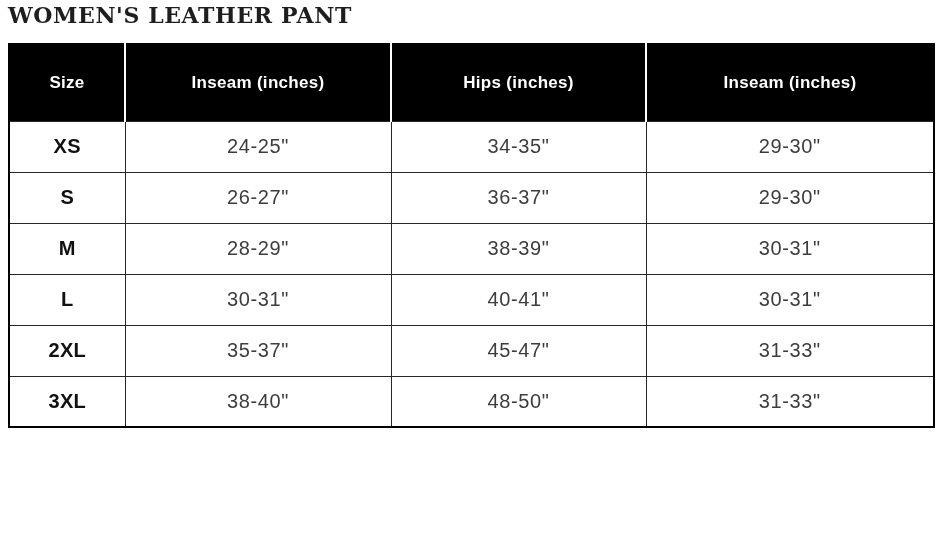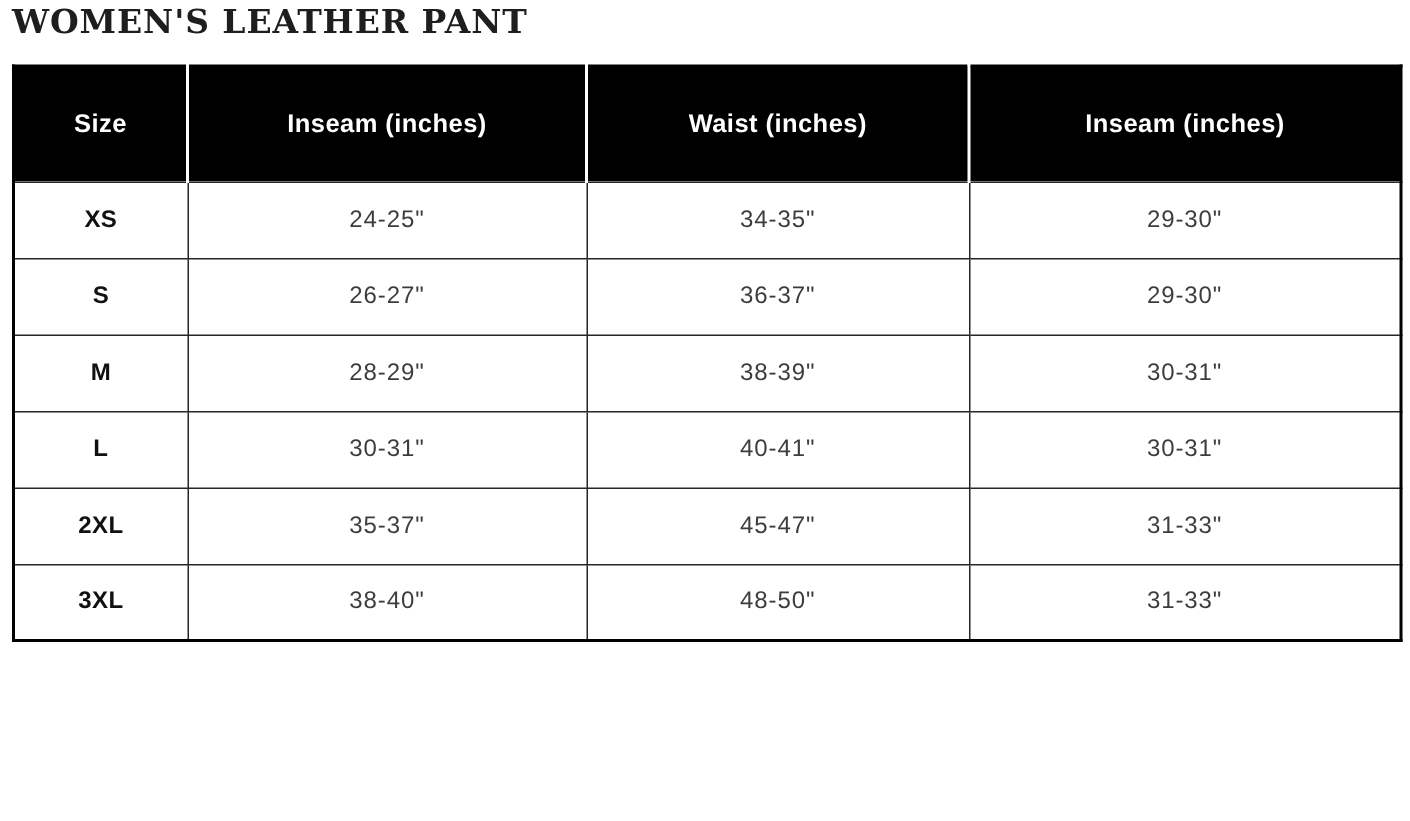--- a/index.html
+++ b/index.html
@@ -55,21 +55,21 @@
   }
   table.size-chart th:first-child { border-left: none; }
   table.size-chart th:last-child  { border-right: none; margin-left: 32px; }
 
   table.size-chart td {
     background: #ffffff;
     height: 51px;
     text-align: center;
     vertical-align: middle;
     border: 1px solid #262626;
-    font-size: 16px;
+    font-size: 20px;
     color: #3d3d3d;
     letter-spacing: 0.6px;
   }
   table.size-chart td.size-cell {
     font-weight: 700;
     color: #111111;
     letter-spacing: 0.3px;
   }
 </style>
 </head>
@@ -83,21 +83,21 @@
     <colgroup>
       <col class="c-size">
         <col class="c-waist">
         <col class="c-hips">
         <col class="c-inseam">
     </colgroup>
     <thead>
       <tr>
         <th>Size</th>
         <th>Inseam (inches)</th>
-        <th>Waist (inches)</th>
+        <th>Hips (inches)</th>
         <th>Inseam (inches)</th>
       </tr>
     </thead>
     <tbody>
       <tr>
         <td class="size-cell">XS</td>
         <td>24-25"</td>
         <td>34-35"</td>
         <td>29-30"</td>
       </tr>

